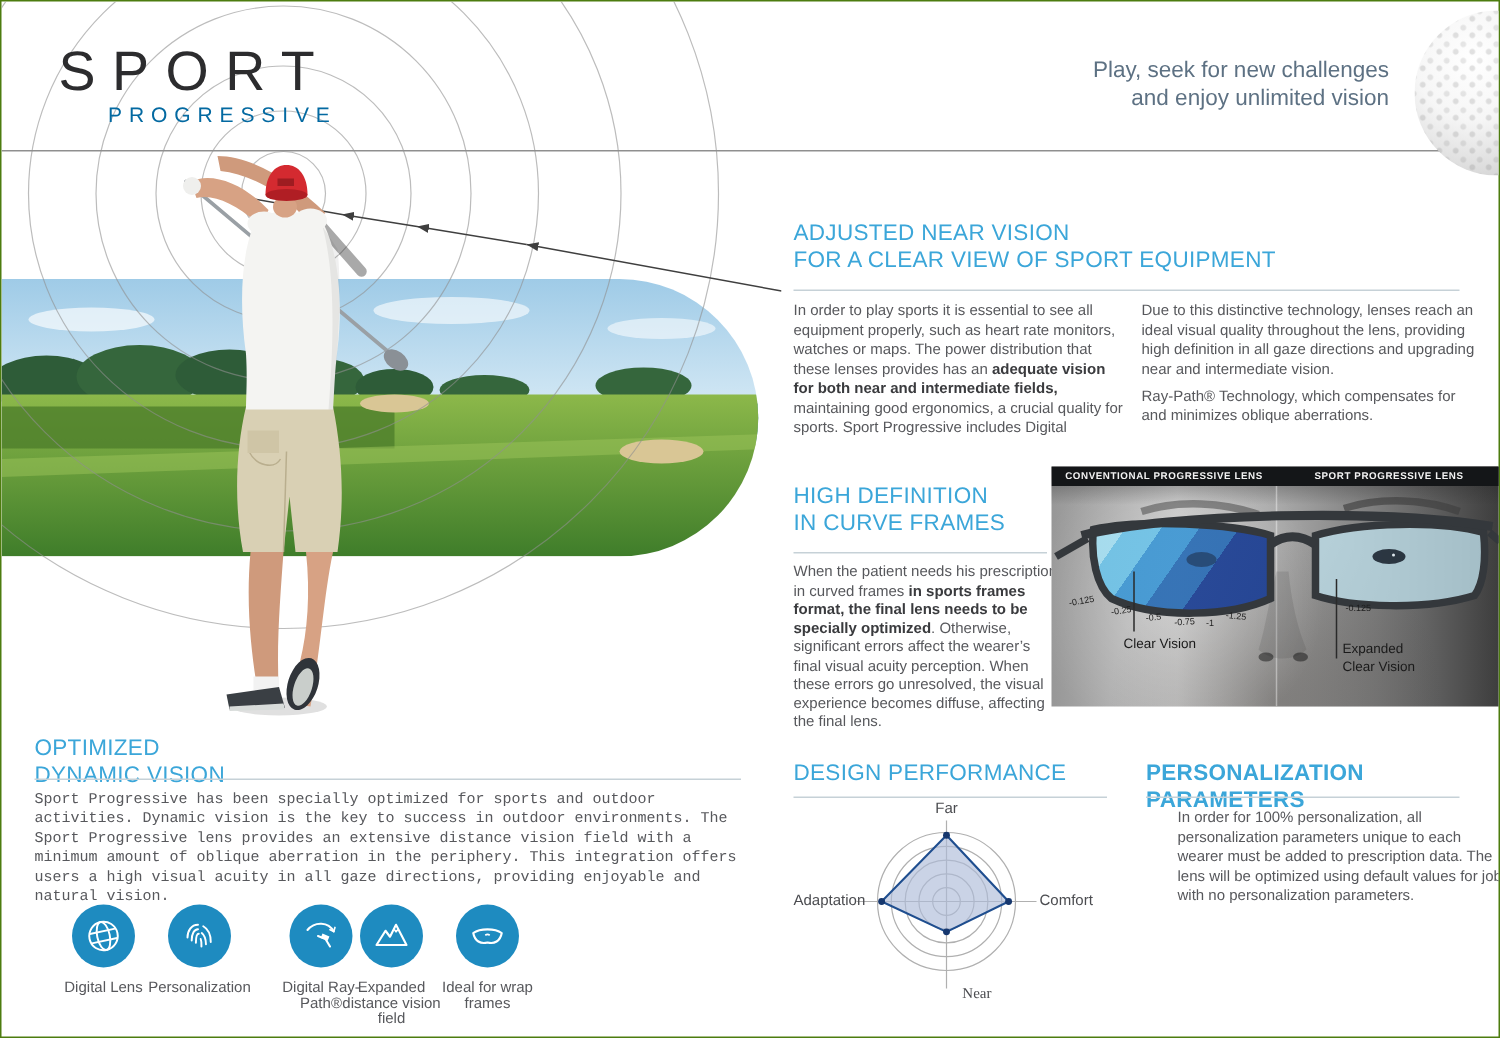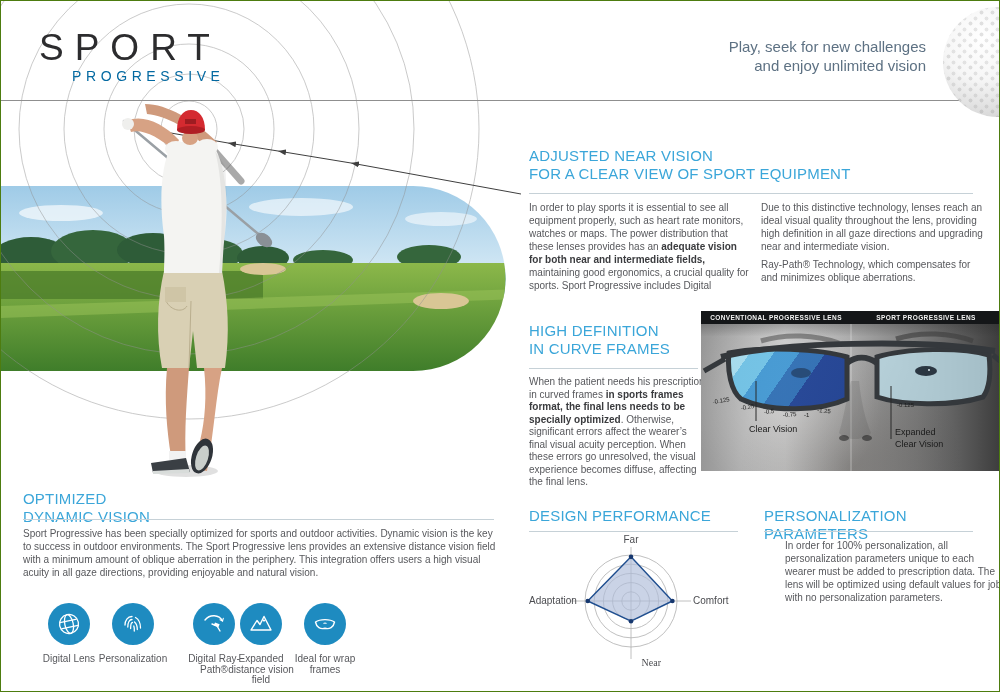--- a/index.html
+++ b/index.html
@@ -235,21 +235,21 @@
       <span>CONVENTIONAL PROGRESSIVE LENS</span>
       <span>SPORT PROGRESSIVE LENS</span>
     </div>
   </div>
 
   <div class="abs sec-title" style="left:22px;top:476px;margin-top:13px;">
     <div>OPTIMIZED</div>
     <div>DYNAMIC VISION</div>
   </div>
   <div class="divider" style="left:22px;top:518px;width:471px;"></div>
-  <div class="abs body-txt" style="left:22px;top:526px;width:478px;">
+  <div class="abs body-txt" style="left:22px;top:526px;width:478px;font-family:Liberation Mono, monospace;">
     <p>Sport Progressive has been specially optimized for sports and outdoor activities. Dynamic vision is the key to success in outdoor environments. The Sport Progressive lens provides an extensive distance vision field with a minimum amount of oblique aberration in the periphery. This integration offers users a high visual acuity in all gaze directions, providing enjoyable and natural vision.</p>
   </div>
 
   <div class="icon-block" style="left:30px;top:602px;">
     <div class="icon-circle">
       <svg width="26" height="26" viewBox="0 0 26 26" fill="none" stroke="#ffffff" stroke-width="1.3">
         <g transform="rotate(-12 13 13)">
             <circle cx="13" cy="13" r="9.5"></circle>
             <ellipse cx="13" cy="13" rx="4.2" ry="9.5"></ellipse>
             <line x1="4.4" y1="9.8" x2="21.6" y2="9.8"></line>
@@ -320,21 +320,21 @@
         <circle cx="143.4" cy="72" r="2.3" fill="#16376e"></circle>
         <circle cx="102" cy="92.24000000000001" r="2.3" fill="#16376e"></circle>
         <circle cx="58.76" cy="72" r="2.3" fill="#16376e"></circle>
       </svg>
     <span class="radar-label" style="left:72px;top:5px;width:60px;text-align:center;">Far</span>
     <span class="radar-label" style="left:164px;top:66px;">Comfort</span>
     <span class="radar-label" style="left:72px;top:128px;width:60px;text-align:right;font-family:Liberation Serif, serif;">Near</span>
     <span class="radar-label" style="left:0;top:66px;width:40px;text-align:right;">Adaptation</span>
   </div>
 
-  <div class="abs sec-title" style="left:763px;top:506px;">
+  <div class="abs sec-title" style="left:763px;top:506px;font-weight:bold;">
     <div>PERSONALIZATION PARAMETERS</div>
   </div>
   <div class="divider" style="left:763px;top:530px;width:209px;"></div>
   <div class="abs body-txt" style="left:763px;top:538px;width:222px;margin-left:21px;">
     <p>In order for 100% personalization, all personalization parameters unique to each wearer must be added to prescription data. The lens will be optimized using default values for jobs with no personalization parameters.</p>
   </div>
 
 </div>
 
 </body></html>

